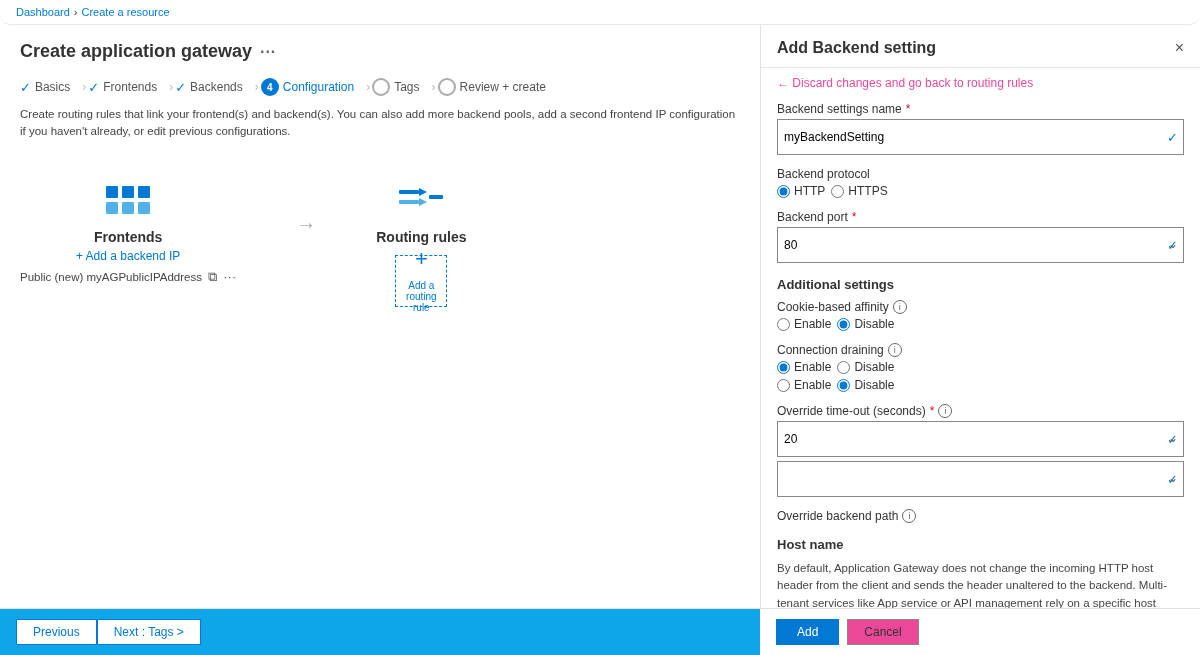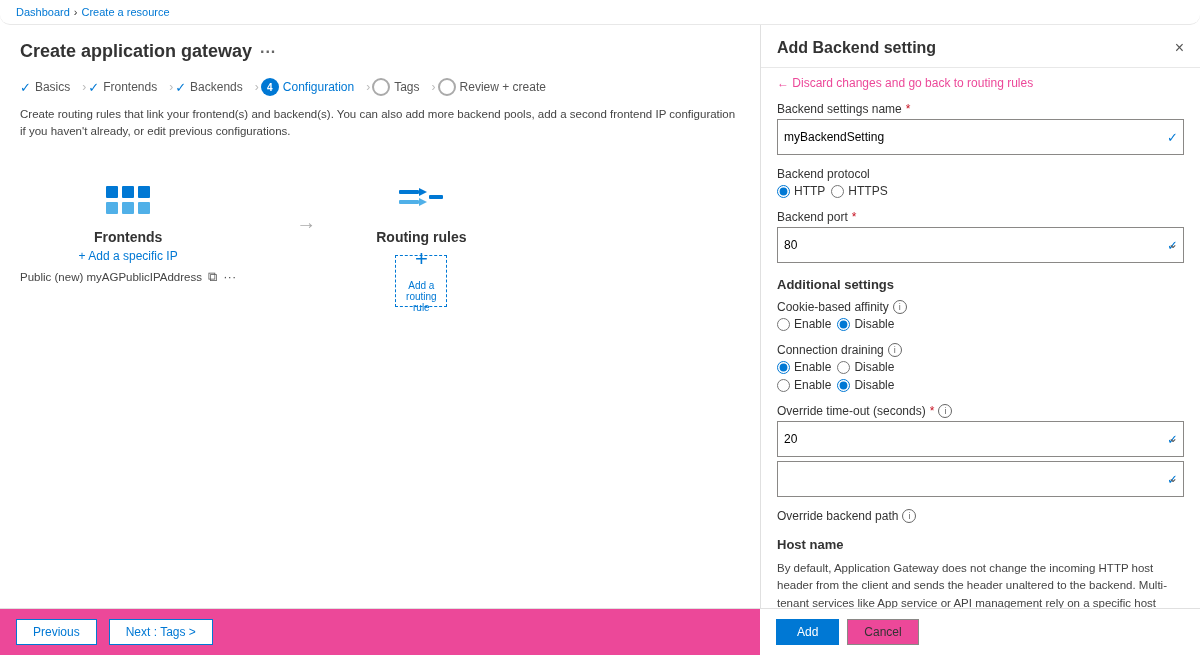--- a/index.html
+++ b/index.html
@@ -36,21 +36,21 @@
     .canvas-label { font-size: 14px; font-weight: 600; margin-top: 4px; }
     .canvas-sublink { font-size: 12px; color: #0078d4; text-decoration: none; cursor: pointer; margin-top: 4px; }
     .canvas-value { font-size: 11.5px; color: #444; margin-top: 6px; display: flex; align-items: center; gap: 6px; }
 
     .routing-box { display: flex; flex-direction: column; align-items: center; }
     .routing-add { width: 52px; height: 52px; border: 1.5px dashed #0078d4; display: flex; flex-direction: column; align-items: center; justify-content: center; cursor: pointer; background: #fff; }
     .routing-add .plus { font-size: 22px; color: #0078d4; line-height: 1; }
     .routing-add .add-label { font-size: 10px; color: #0078d4; text-align: center; margin-top: 10px; }
 
     
-    .bottom-bar { position: fixed; bottom: 0; left: 0; right: 440px; padding: 10px 16px; border-top: 1px solid #e0e0e0; display: flex; gap: 12px; background: #ec4899; }
+    .bottom-bar { position: fixed; bottom: 0; left: 0; right: 440px; padding: 10px 16px; border-top: 1px solid #e0e0e0; display: flex; gap: 0; background: #0ea5e9; }
     .btn { padding: 5px 16px; font-size: 12px; border: 1px solid #0078d4; cursor: pointer; }
     .btn-prev { background: #fff; color: #0078d4; }
     .btn-next { background: #fff; color: #0078d4; }
 
     
     .right-panel { width: 440px; border-left: 1px solid #e0e0e0; padding: 0; display: flex; flex-direction: column; height: 100%; background: #fff; overflow-y: auto; position: relative; }
     .rp-header { padding: 14px 16px 10px 16px; border-bottom: 1px solid #e8e8e8; display: flex; align-items: flex-start; justify-content: space-between; }
     .rp-title { font-size: 16px; font-weight: 600; }
     .rp-close { background: none; border: none; font-size: 16px; cursor: pointer; color: #555; }
 
@@ -150,21 +150,21 @@
           <svg width="48" height="38" viewBox="0 0 48 38">
             <rect x="2" y="2" width="12" height="12" fill="#0078d4" rx="1"></rect>
             <rect x="18" y="2" width="12" height="12" fill="#0078d4" rx="1"></rect>
             <rect x="34" y="2" width="12" height="12" fill="#0078d4" rx="1"></rect>
             <rect x="2" y="18" width="12" height="12" fill="#50b0e8" rx="1"></rect>
             <rect x="18" y="18" width="12" height="12" fill="#50b0e8" rx="1"></rect>
             <rect x="34" y="18" width="12" height="12" fill="#50b0e8" rx="1"></rect>
           </svg>
         </div>
         <div class="canvas-label">Frontends</div>
-        <a class="canvas-sublink">+ Add a specific IP</a>
+        <a class="canvas-sublink">+ Add a backend IP</a>
         <div class="canvas-value">
           <span>Public (new) myAGPublicIPAddress</span>
 
           <span style="cursor:pointer; color:#555; font-size:13px;">⧉</span>
           <span style="cursor:pointer; color:#555; font-size:13px;">···</span>
         </div>
       </div>
 
       <div style="margin-top:30px; color:#aaa; font-size:20px;">→</div>
 

